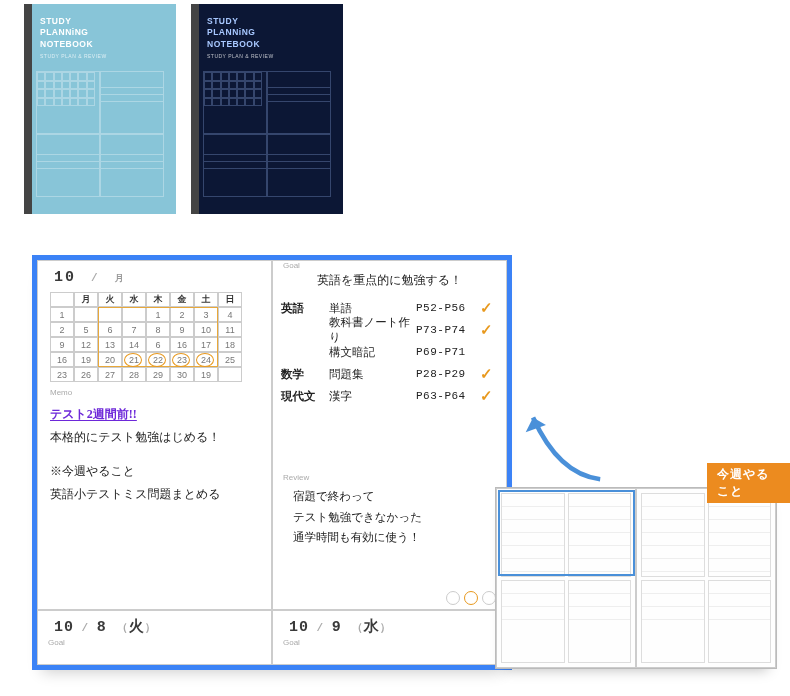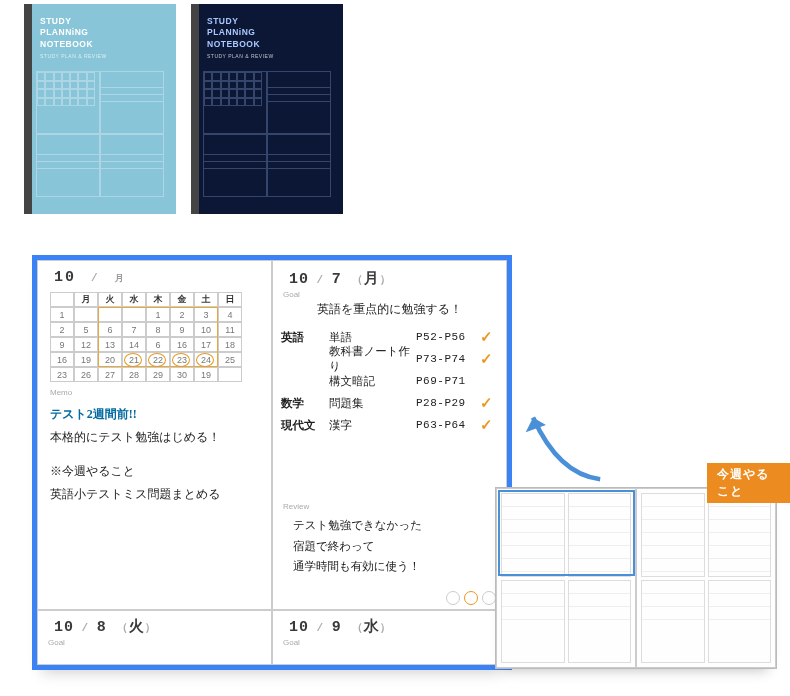--- a/index.html
+++ b/index.html
@@ -34,21 +34,21 @@
   .month-header .slash { color: #aaa; font-size: 11px; margin: 0 4px; }
   .month-header .lbl { color: #999; font-size: 9px; }
   .calendar { margin: 2px 12px 0 12px; }
   .cal-grid { display: grid; grid-template-columns: repeat(8, 24px); font-size: 9px; color: #777; }
   .cal-cell { height: 15px; border: 0.5px solid #ccc; display: flex; align-items: center; justify-content: center; }
   .cal-head { font-weight: bold; color: #333; font-size: 9px; }
   .cal-ring { position: absolute; border: 1.5px solid #e8991e; border-radius: 50%; width: 18px; height: 14px; pointer-events: none; }
   .cal-box { position: absolute; border: 1.5px solid #e8a83a; pointer-events: none; }
   .memo-label { font-size: 8px; color: #aaa; margin: 6px 0 0 12px; }
   .memo { margin: 6px 12px 0 12px; font-size: 12px; line-height: 1.95; color: #222; font-family: "Yu Mincho", serif; }
-  .memo .hl { color: #0369a1; font-weight: bold; text-underline-offset: 2px; }
+  .memo .hl { color: #6d28d9; font-weight: bold; text-decoration: underline; text-underline-offset: 2px; }
 
   
   .day-header { padding: 8px 0 2px 16px; font-size: 15px; color: #3a3a3a; font-family: "Courier New", monospace; font-weight: 600; letter-spacing: 1px; }
   .day-header .paren { color: #aaa; font-size: 11px; }
   .goal-label { font-size: 8px; color: #aaa; margin: 0 0 0 10px; }
   .goal-text { text-align: center; font-size: 12px; font-family: "Yu Mincho", serif; color: #222; margin: 2px 0 8px; }
   .tasks { margin: 0 8px; font-size: 11.5px; font-family: "Yu Mincho", serif; color: #222; }
   .task-row { display: flex; height: 22px; align-items: center; }
   .task-subj { width: 48px; font-weight: 600; }
   .task-item { flex: 1; }
@@ -258,25 +258,20 @@
       <div class="memo">
         <div><span class="hl">テスト2週間前!!</span></div>
         <div>本格的にテスト勉強はじめる！</div>
         <div style="height:10px"></div>
         <div>※今週やること</div>
         <div>英語小テストミス問題まとめる</div>
       </div>
     </div>
 
     <div class="panel">
-      <div class="day-header">
-        <span>10</span><span class="paren"> / </span>
-        <span>7</span>
-        <span class="paren">（</span><span>月</span><span class="paren">）</span>
-      </div>
       <div class="goal-label">Goal</div>
       <div class="goal-text">英語を重点的に勉強する！</div>
       <div class="tasks" id="tasks">
           <div class="task-row">
             <span class="task-subj">英語</span>
             <span class="task-item">単語</span>
             <span class="task-pages">P52-P56</span>
             <span class="task-chk">✓</span>
           </div>
           <div class="task-row">
@@ -299,22 +294,22 @@
           </div>
           <div class="task-row">
             <span class="task-subj">現代文</span>
             <span class="task-item">漢字</span>
             <span class="task-pages">P63-P64</span>
             <span class="task-chk">✓</span>
           </div>
         </div>
       <div class="review-label">Review</div>
       <div class="review">
+        <div>宿題で終わって</div>
         <div>テスト勉強できなかった</div>
-        <div>宿題で終わって</div>
         <div>通学時間も有効に使う！</div>
       </div>
       <div class="faces">
         <div class="face"></div>
         <div class="face sel"></div>
         <div class="face"></div>
       </div>
     </div>
 
     <div class="panel day-stub">

